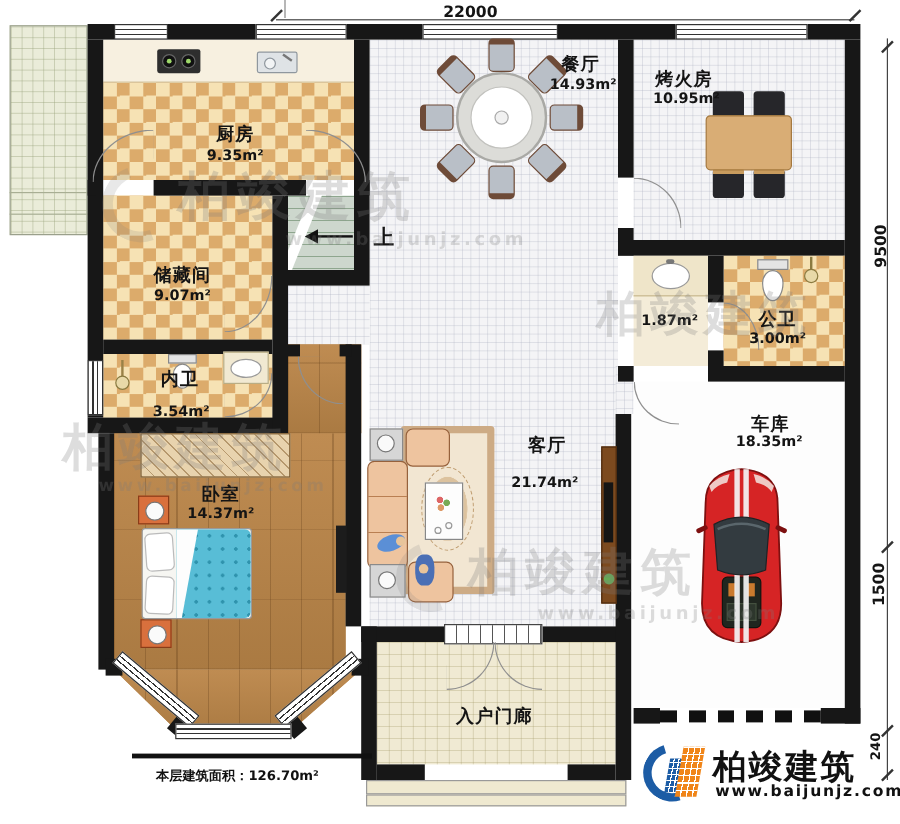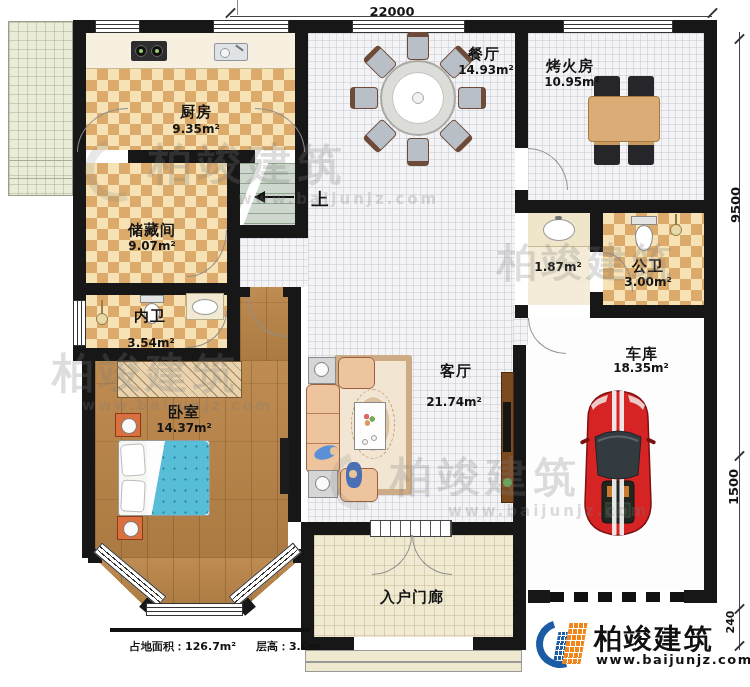--- a/index.html
+++ b/index.html
@@ -278,24 +278,21 @@
   <div class="wm" style="left:238px;top:192px;font-size:15px;letter-spacing:3px;">www.baijunjz.com</div>
   <div class="wm" style="left:52px;top:352px;font-size:42px;letter-spacing:5px;">柏竣建筑</div>
   <div class="wm" style="left:82px;top:398px;font-size:14px;letter-spacing:3px;">www.baijunjz.com</div>
   <div class="wm" style="left:497px;top:242px;font-size:40px;letter-spacing:5px;">柏竣建筑</div>
   <div class="abs" style="left:330px;top:452px;width:58px;height:58px;border:8px solid transparent;border-left-color:rgba(128,128,128,.18);border-bottom-color:rgba(128,128,128,.18);border-radius:50%;transform:rotate(25deg);"></div>
   <div class="wm" style="left:390px;top:456px;font-size:42px;letter-spacing:6px;">柏竣建筑</div>
   <div class="wm" style="left:448px;top:504px;font-size:15px;letter-spacing:3px;">www.baijunjz.com</div>
 
   <div class="abs" style="left:110px;top:628px;width:200px;height:4px;background:#111;"></div>
   <div class="abs" style="left:130px;top:639px;font-size:11px;font-weight:bold;color:#111;line-height:15px;white-space:nowrap;">
-    <div>
-      <span>占地面积：126.7m²</span>
-      <span style="margin-left:16px;">层高：3.6m</span>
-    </div>
+    <div>本层建筑面积：126.70m²</div>
   </div>
 
   <div class="abs" style="left:536px;top:620px;width:48px;height:48px;border:7px solid transparent;border-left-color:#1c5ca5;border-bottom-color:#1c5ca5;border-radius:50%;transform:rotate(28deg);"></div>
   <div class="abs" style="left:556px;top:632px;width:11px;height:28px;background:#1c5ca5;transform:skewX(-10deg);
        background-image:repeating-linear-gradient(0deg,transparent 0 4px,#fff 4px 5px),repeating-linear-gradient(90deg,transparent 0 3px,#fff 3px 4px);"></div>
   <div class="abs" style="left:566px;top:622px;width:18px;height:42px;background:#f08519;transform:skewX(-10deg);
        background-image:repeating-linear-gradient(0deg,transparent 0 5px,#fff 5px 6px),repeating-linear-gradient(90deg,transparent 0 4px,#fff 4px 5px);"></div>
   <div class="abs" style="left:594px;top:620px;font-size:28px;font-weight:900;color:#111;letter-spacing:2px;white-space:nowrap;">柏竣建筑</div>
   <div class="abs" style="left:596px;top:652px;font-size:13px;font-weight:bold;color:#111;letter-spacing:1.5px;white-space:nowrap;">www.baijunjz.com</div>
 

